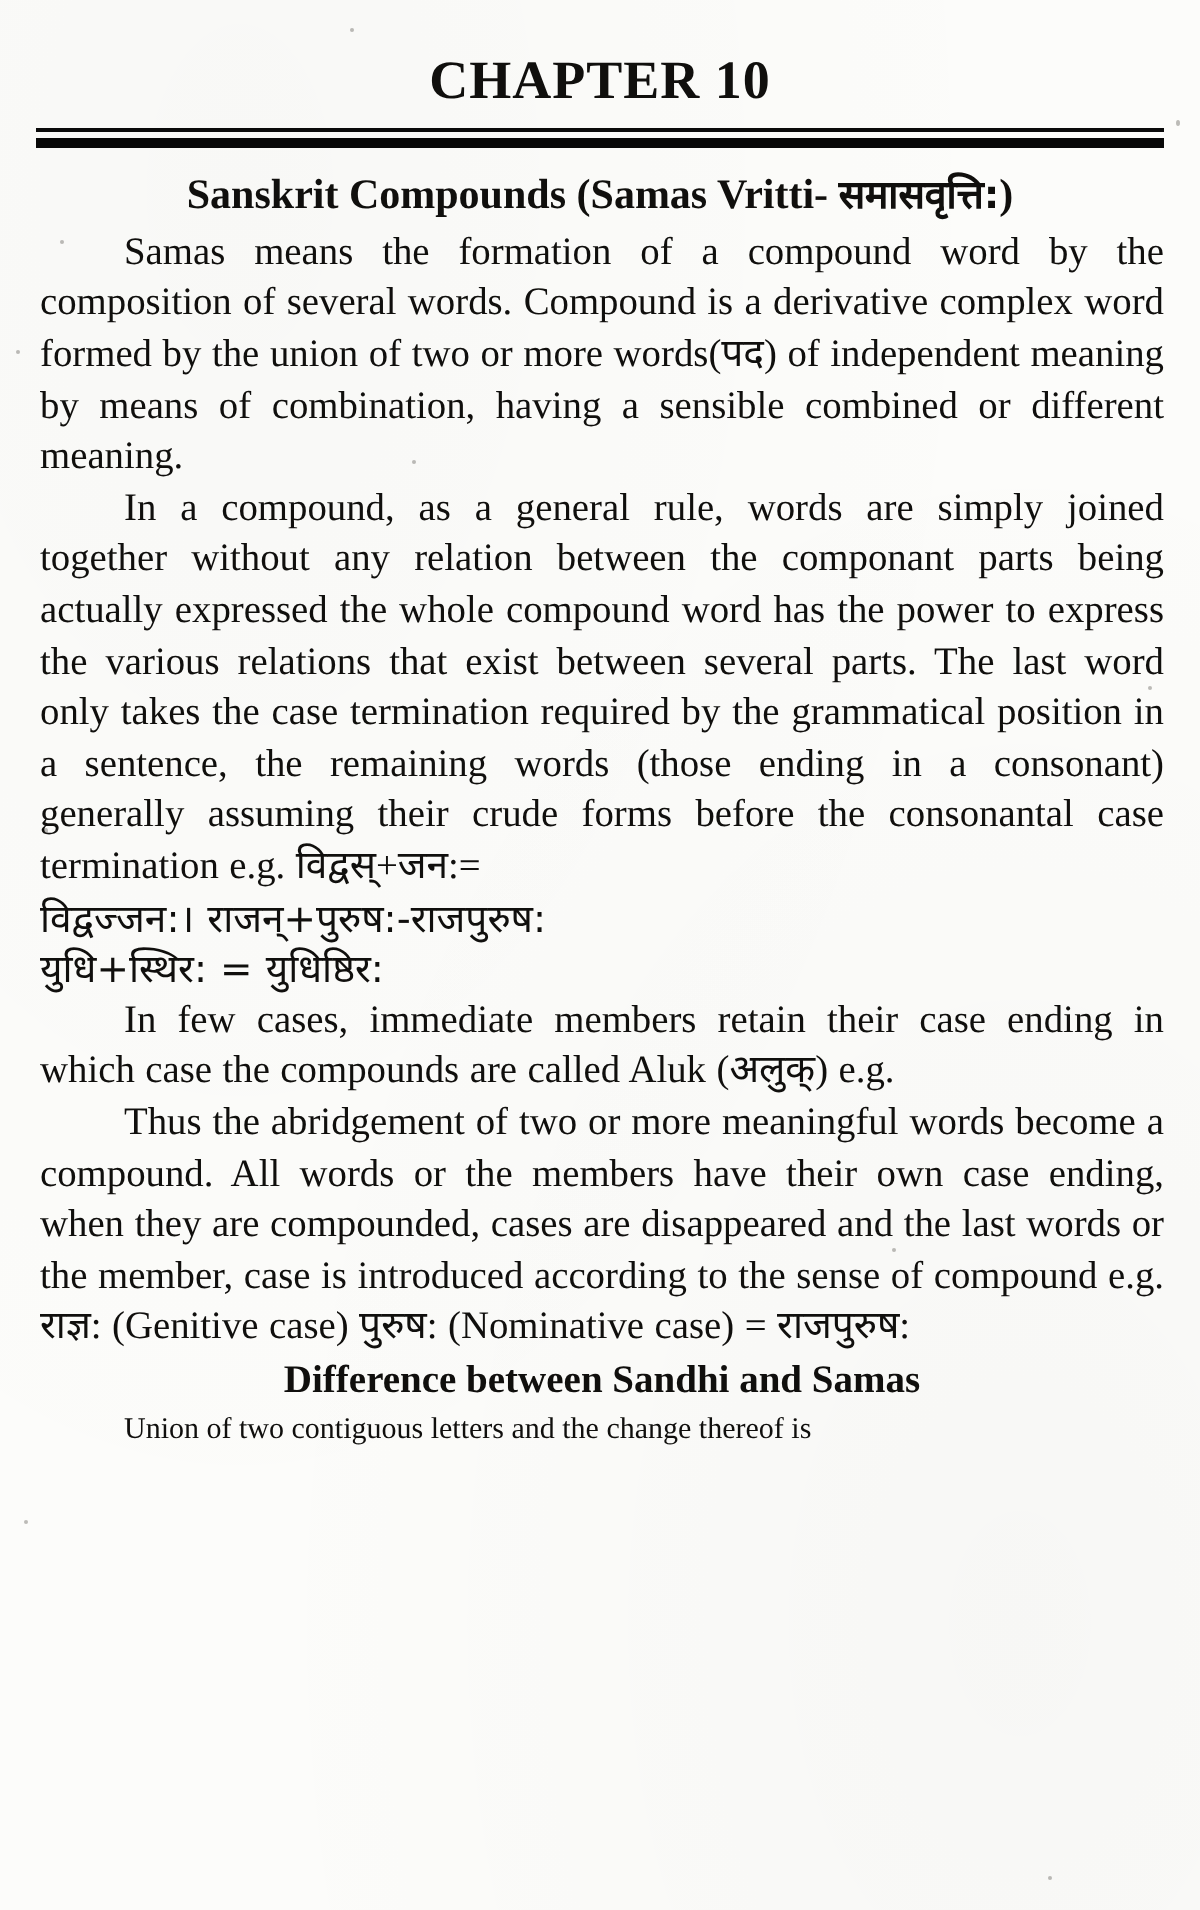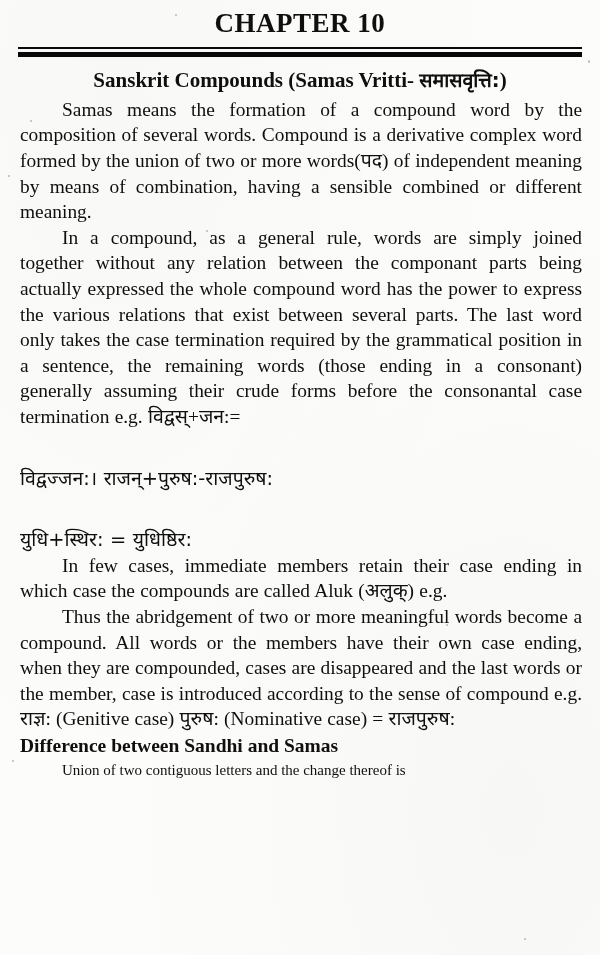--- a/index.html
+++ b/index.html
@@ -24,21 +24,21 @@
     background:
       radial-gradient(ellipse at 20% 10%, rgba(0,0,0,0.015) 0%, rgba(0,0,0,0) 60%),
       radial-gradient(ellipse at 85% 85%, rgba(0,0,0,0.018) 0%, rgba(0,0,0,0) 55%),
       #fcfcfa;
   }
   .chapter-title {
     text-align: center;
     font-size: 27px;
     font-weight: bold;
     letter-spacing: 0.5px;
-    padding-top: 9px;
+    padding-top: 26px;
     line-height: 1.1;
     font-family: "Liberation Serif", "DejaVu Serif", serif;
   }
   .rule-group {
     margin: 8px 18px 0 18px;
   }
   .rule-thin {
     height: 2px;
     background: #0a0a0a;
   }
@@ -68,23 +68,23 @@
     margin: 0;
     text-align: justify;
     text-justify: inter-word;
     font-size: 19.4px;
     line-height: 25.6px;
     text-indent: 42px;
     word-spacing: 0.4px;
   }
   p.para.no-indent {
     text-indent: 0;
-    margin-top: 36px;
   }
   .subhead {
+    text-align: center;
     font-size: 19.5px;
     font-weight: bold;
     margin: 2px 0 0 0;
     line-height: 1.25;
   }
   .last-line {
     margin: 0;
     text-align: left;
     font-size: 15px;
     line-height: 25.6px;

